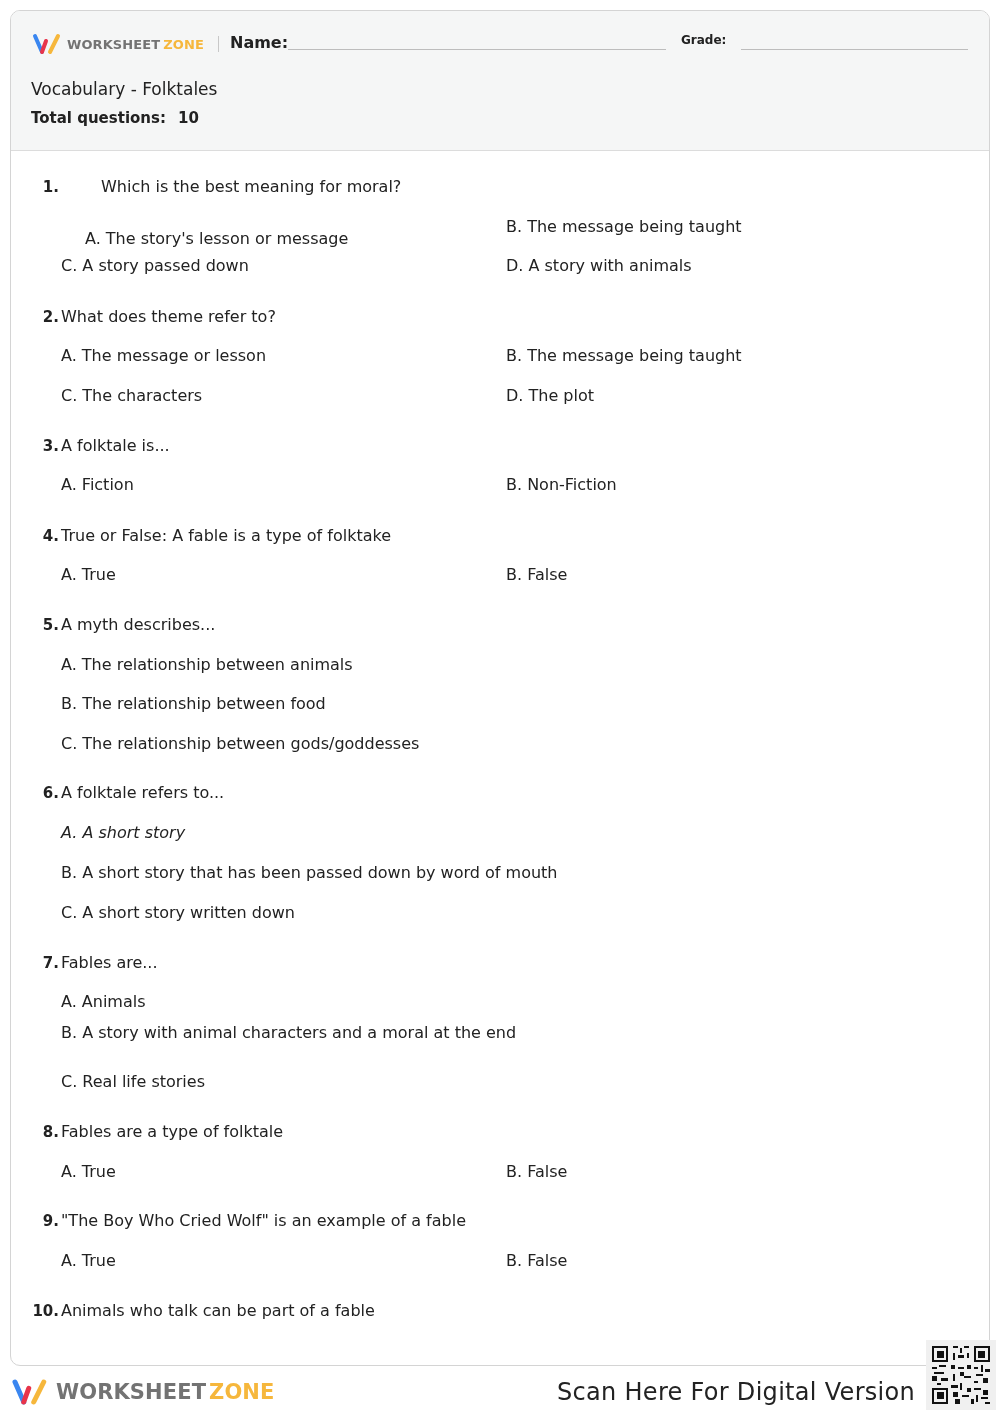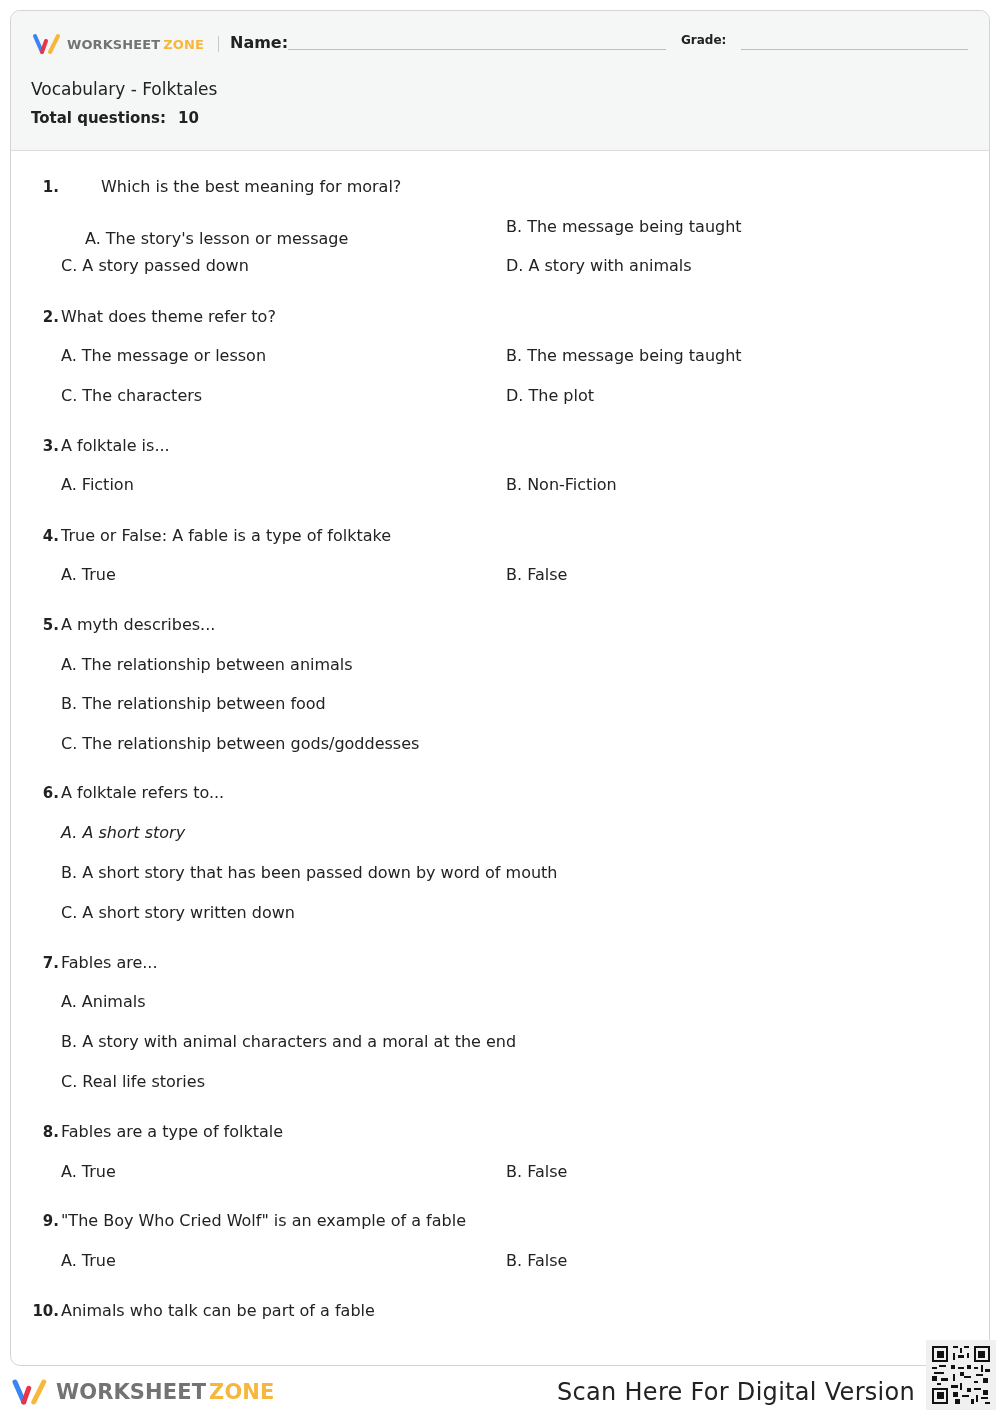--- a/index.html
+++ b/index.html
@@ -105,21 +105,21 @@
         <span class="q-num" style="top: 1px;">6.</span>
         <span class="q-text" style="top: 0px;">A folktale refers to...</span>
         <span class="opt" style="top: 40px; left: 50px; font-style: italic;">A. A short story</span>
         <span class="opt" style="top: 80px; left: 50px;">B. A short story that has been passed down by word of mouth</span>
         <span class="opt" style="top: 120px; left: 50px;">C. A short story written down</span>
       </div>
       <div class="question" style="top: 942px;">
         <span class="q-num" style="top: 1px;">7.</span>
         <span class="q-text" style="top: 0px;">Fables are...</span>
         <span class="opt" style="top: 39px; left: 50px;">A. Animals</span>
-        <span class="opt" style="top: 79px; left: 50px; text-align: right;">B. A story with animal characters and a moral at the end</span>
+        <span class="opt" style="top: 70px; left: 50px; text-align: right;">B. A story with animal characters and a moral at the end</span>
         <span class="opt" style="top: 119px; left: 50px;">C. Real life stories</span>
       </div>
       <div class="question" style="top: 1111px;">
         <span class="q-num" style="top: 1px;">8.</span>
         <span class="q-text" style="top: 0px;">Fables are a type of folktale</span>
         <span class="opt" style="top: 40px; left: 50px;">A. True</span>
         <span class="opt" style="top: 40px; left: 495px;">B. False</span>
       </div>
       <div class="question" style="top: 1200px;">
         <span class="q-num" style="top: 1px;">9.</span>

